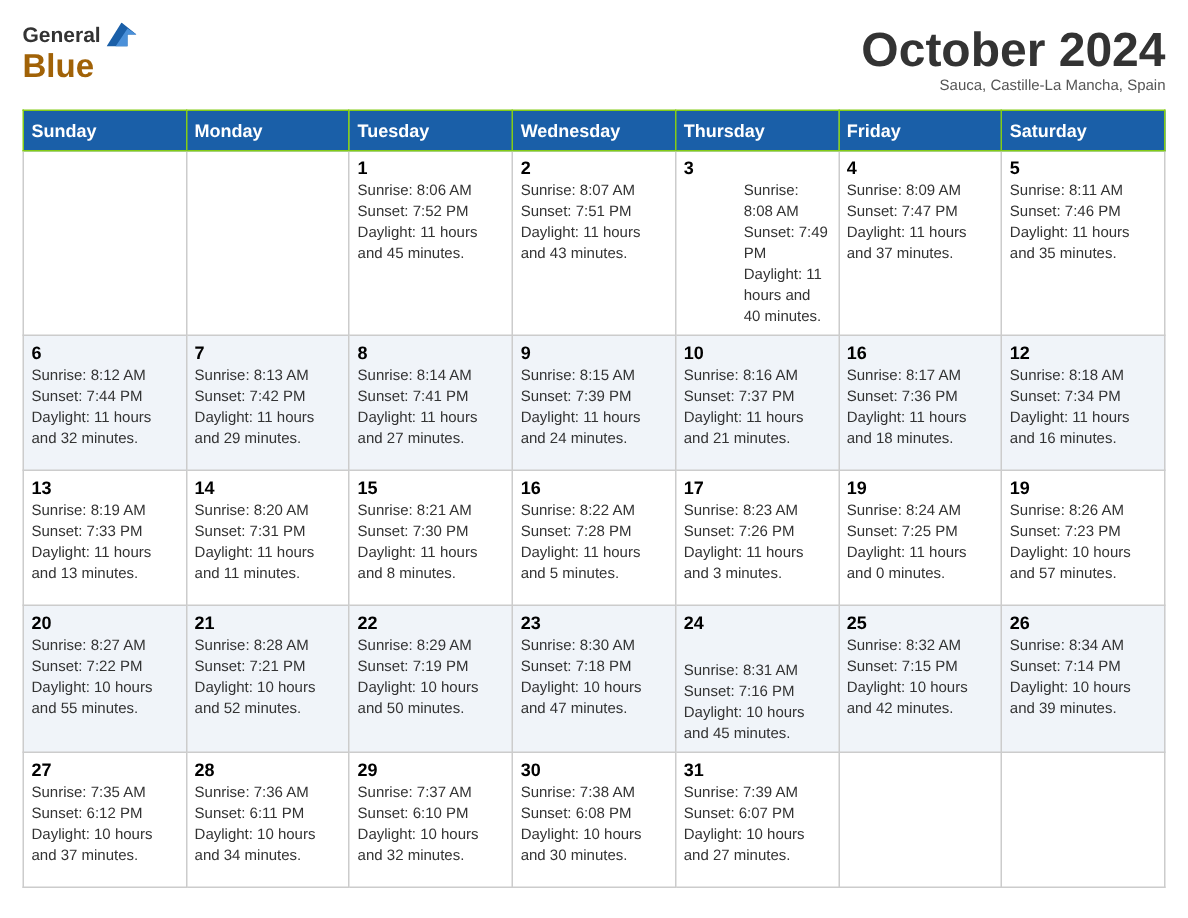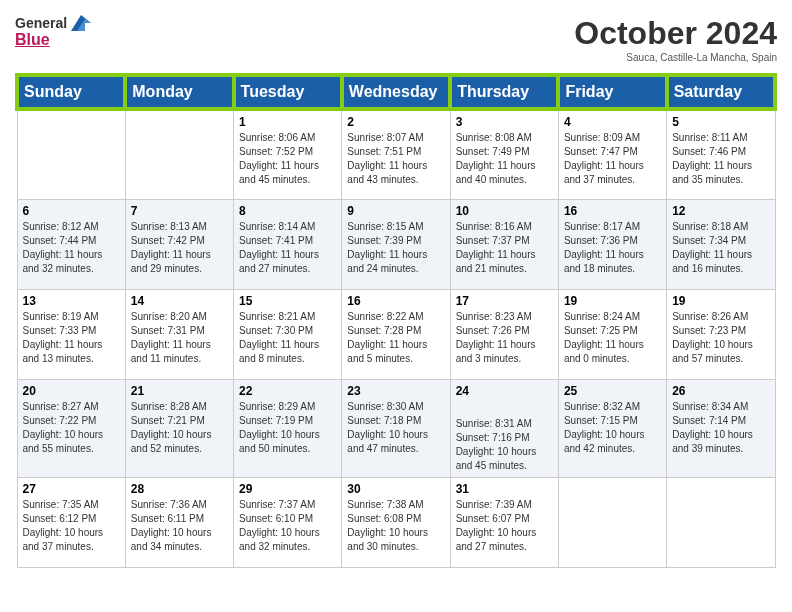--- a/index.html
+++ b/index.html
@@ -41,23 +41,23 @@
     table {
       width: 100%;
       border-collapse: collapse;
       font-size: 11px;
     }
     thead tr th {
       background-color: #1a5fa8;
       color: #fff;
       padding: 6px 5px;
       text-align: left;
-      font-size: 16px;
+      font-size: 12px;
       font-weight: bold;
-      border: 4px solid #84cc16;
+      border: 1px solid #84cc16;
     }
     tbody tr td {
       border: 1px solid #ccc;
       vertical-align: top;
       padding: 4px 5px;
       width: 14.28%;
       min-height: 80px;
       height: 90px;
     }
     tbody tr:nth-child(odd) td {
@@ -86,21 +86,21 @@
 
 <div class="header">
   <div class="logo">
     <div class="logo-text-row">
       <span style="font-size:14px;font-weight:bold;color:#333;">General</span>
       <svg width="20" height="16" viewBox="0 0 20 16" style="margin-left:2px;">
         <polygon points="0,16 10,0 20,8 14,8 14,16" fill="#1a5fa8"></polygon>
         <polygon points="6,16 14,4 20,8 14,8 14,16" fill="#4a90d9"></polygon>
       </svg>
     </div>
-    <span style="font-size:16px;font-weight:bold;color:#be185d;text-decoration:underline;">Blue</span>
+    <span style="font-size:22px;font-weight:bold;color:#a16207;">Blue</span>
   </div>
   <div class="title-block">
     <div class="month-title">October 2024</div>
     <div class="location-title">Sauca, Castille-La Mancha, Spain</div>
   </div>
 </div>
 
 <table>
   <thead>
     <tr>
@@ -124,21 +124,21 @@
 Daylight: 11 hours and 45 minutes.</div>
         </td>
         <td>
           <span class="day-num">2</span>
           <div class="day-info" style="white-space: pre-line;">Sunrise: 8:07 AM
 Sunset: 7:51 PM
 Daylight: 11 hours and 43 minutes.</div>
         </td>
         <td>
           <span class="day-num">3</span>
-          <div class="day-info" style="white-space: pre-line;">Sunrise: 8:08 AM
+          <div class="day-info" style="white-space: pre-line; margin-left: 40px;">Sunrise: 8:08 AM
 Sunset: 7:49 PM
 Daylight: 11 hours and 40 minutes.</div>
         </td>
         <td>
           <span class="day-num">4</span>
           <div class="day-info" style="white-space: pre-line;">Sunrise: 8:09 AM
 Sunset: 7:47 PM
 Daylight: 11 hours and 37 minutes.</div>
         </td>
         <td>

